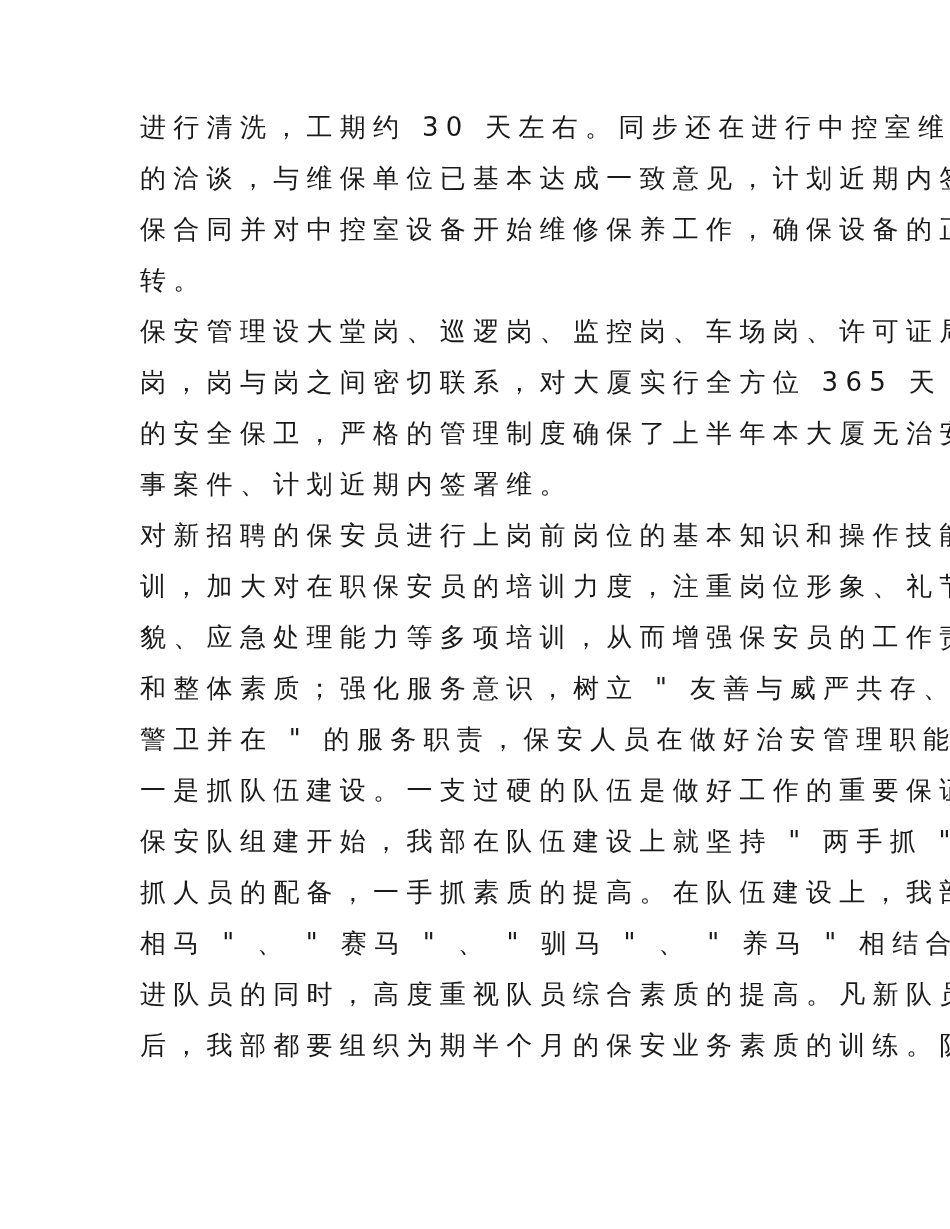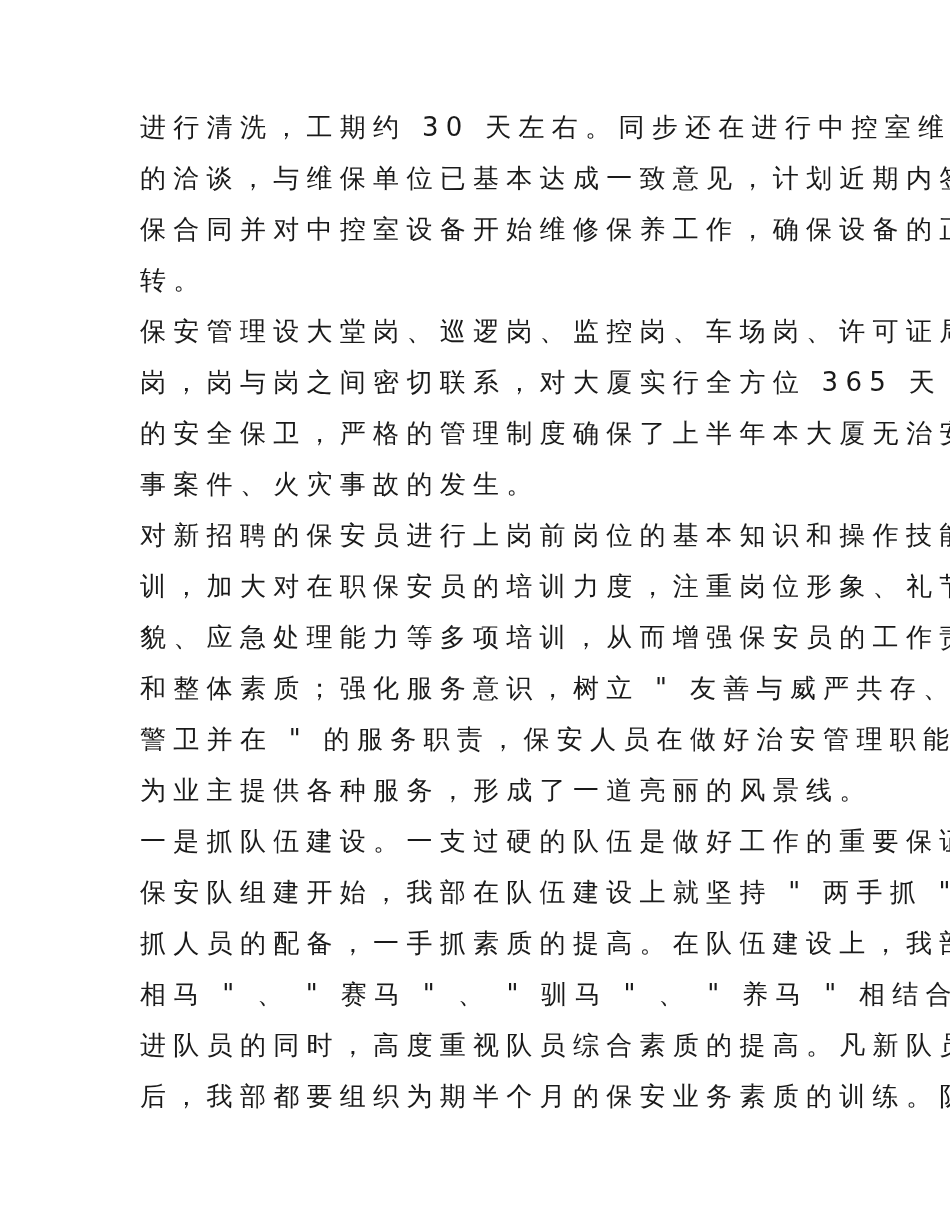--- a/index.html
+++ b/index.html
@@ -48,30 +48,29 @@
       <span class="line">进行清洗，工期约 30 天左右。同步还在进行中控室维保事宜</span>
       <span class="line">的洽谈，与维保单位已基本达成一致意见，计划近期内签署维</span>
       <span class="line">保合同并对中控室设备开始维修保养工作，确保设备的正常运</span>
       <span class="line">转。</span>
     </div>
 
     <div>
       <span class="line">保安管理设大堂岗、巡逻岗、监控岗、车场岗、许可证局大堂</span>
       <span class="line">岗，岗与岗之间密切联系，对大厦实行全方位 365 天 24 小时</span>
       <span class="line">的安全保卫，严格的管理制度确保了上半年本大厦无治安、刑</span>
-      <span class="line">事案件、火灾事故的发生。</span>
+      <span class="line">事案件、计划近期内签署维。</span>
     </div>
 
     <div>
       <span class="line">对新招聘的保安员进行上岗前岗位的基本知识和操作技能培</span>
       <span class="line">训，加大对在职保安员的培训力度，注重岗位形象、礼节礼</span>
       <span class="line">貌、应急处理能力等多项培训，从而增强保安员的工作责任心</span>
       <span class="line">和整体素质；强化服务意识，树立 " 友善与威严共存、服务与</span>
       <span class="line">警卫并在 " 的服务职责，保安人员在做好治安管理职能外，还</span>
-      <span class="line">为业主提供各种服务，形成了一道亮丽的风景线。</span>
     </div>
 
     <div>
       <span class="line">一是抓队伍建设。一支过硬的队伍是做好工作的重要保证，从</span>
       <span class="line">保安队组建开始，我部在队伍建设上就坚持 " 两手抓 " ：一手</span>
       <span class="line">抓人员的配备，一手抓素质的提高。在队伍建设上，我部把 "</span>
       <span class="line">相马 " 、 " 赛马 " 、 " 驯马 " 、 " 养马 " 相结合。在多渠道引</span>
       <span class="line">进队员的同时，高度重视队员综合素质的提高。凡新队员进来</span>
       <span class="line">后，我部都要组织为期半个月的保安业务素质的训练。队员上</span>
     </div>

